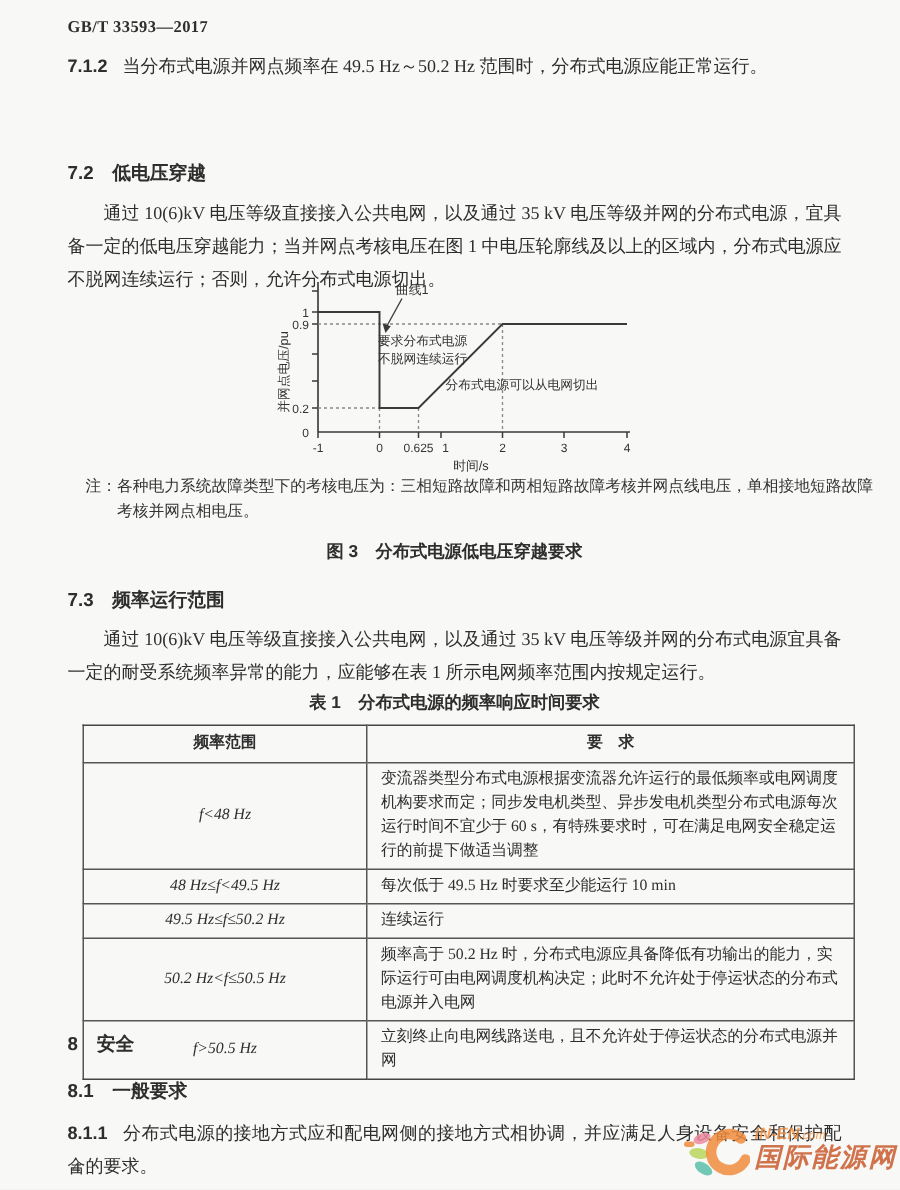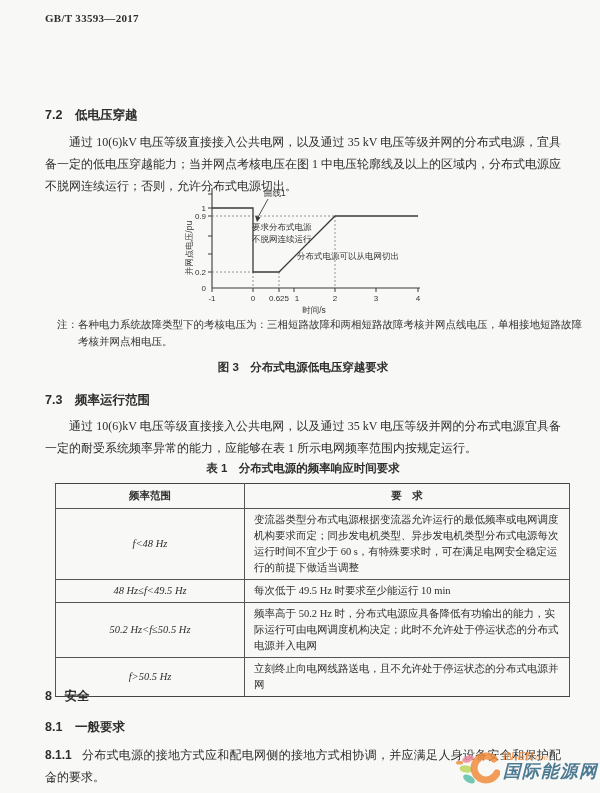--- a/index.html
+++ b/index.html
@@ -32,30 +32,33 @@
   table.freq tr.outer-bottom td{border-bottom:1.6px solid #444;}
   td.c1{width:180px;text-align:center;padding:3px 4px;}
   td.c2{text-align:left;padding:3px 9px;}
   td.th{font-weight:bold;text-align:center;padding:4px;}
   .fvar{font-style:italic;font-family:"Liberation Serif",serif;}
   .pageno{font-size:11px;}
   .wm{display:flex;align-items:flex-start;gap:3px;}
   .wm-text{display:flex;flex-direction:column;line-height:1;}
   .wm-site{color:#f08c3c;font-weight:bold;font-style:italic;font-size:11px;font-family:"Liberation Sans",sans-serif;opacity:.8;}
   .wm-site .dotcom{font-size:8px;font-weight:normal;}
-  .wm-name{color:#0c4a6e;font-weight:bold;font-size:17.5px;letter-spacing:1.5px;font-family:"Liberation Sans",sans-serif;opacity:.72;margin-top:1px;font-style:italic;}
+  .wm-name{color:#c2410c;font-weight:bold;font-size:17.5px;letter-spacing:1.5px;font-family:"Liberation Sans",sans-serif;opacity:.72;margin-top:1px;font-style:italic;}
   svg text{font-family:"Liberation Sans",sans-serif;fill:#333;}
 </style>
 </head>
 <body>
 
 <div id="page">
 
   <div class="abs hdr" style="left:45px;top:12px;">GB/T 33593—2017</div>
 
+  <div class="abs para" style="left:45px;top:33px;width:516px;">
+    <span class="pnum">7.1.2</span><span>当分布式电源并网点频率在 49.5 Hz～50.2 Hz 范围时，分布式电源应能正常运行。</span>
+  </div>
 
 
   <div class="abs heading" style="left:45px;top:107px;">7.2　低电压穿越</div>
 
   <div class="abs para indent" style="left:45px;top:131px;width:516px;">通过 10(6)kV 电压等级直接接入公共电网，以及通过 35 kV 电压等级并网的分布式电源，宜具备一定的低电压穿越能力；当并网点考核电压在图 1 中电压轮廓线及以上的区域内，分布式电源应不脱网连续运行；否则，允许分布式电源切出。</div>
 
   <svg class="abs" style="left:156px;top:186px;" width="310" height="130" viewBox="0 0 310 130">
 
     <line x1="56" y1="2" x2="56" y2="102" stroke="#3a3a3a" stroke-width="1.1"></line>
     <line x1="56" y1="102" x2="264" y2="102" stroke="#3a3a3a" stroke-width="1.1"></line>
@@ -131,20 +134,24 @@
         <td class="c2 th">要　求</td>
       </tr>
       <tr style="height:54px;">
         <td class="c1 fvar">f&lt;48 Hz</td>
         <td class="c2">变流器类型分布式电源根据变流器允许运行的最低频率或电网调度机构要求而定；同步发电机类型、异步发电机类型分布式电源每次运行时间不宜少于 60 s，有特殊要求时，可在满足电网安全稳定运行的前提下做适当调整</td>
       </tr>
       <tr style="height:20px;">
         <td class="c1 fvar">48 Hz≤f&lt;49.5 Hz</td>
         <td class="c2">每次低于 49.5 Hz 时要求至少能运行 10 min</td>
       </tr>
+      <tr style="height:20px;">
+        <td class="c1 fvar">49.5 Hz≤f≤50.2 Hz</td>
+        <td class="c2">连续运行</td>
+      </tr>
       <tr style="height:37px;">
         <td class="c1 fvar">50.2 Hz&lt;f≤50.5 Hz</td>
         <td class="c2">频率高于 50.2 Hz 时，分布式电源应具备降低有功输出的能力，实际运行可由电网调度机构决定；此时不允许处于停运状态的分布式电源并入电网</td>
       </tr>
       <tr class="outer-bottom" style="height:24px;margin-top:36px;">
         <td class="c1 fvar">f&gt;50.5 Hz</td>
         <td class="c2">立刻终止向电网线路送电，且不允许处于停运状态的分布式电源并网</td>
       </tr>
     </tbody>
   </table>

